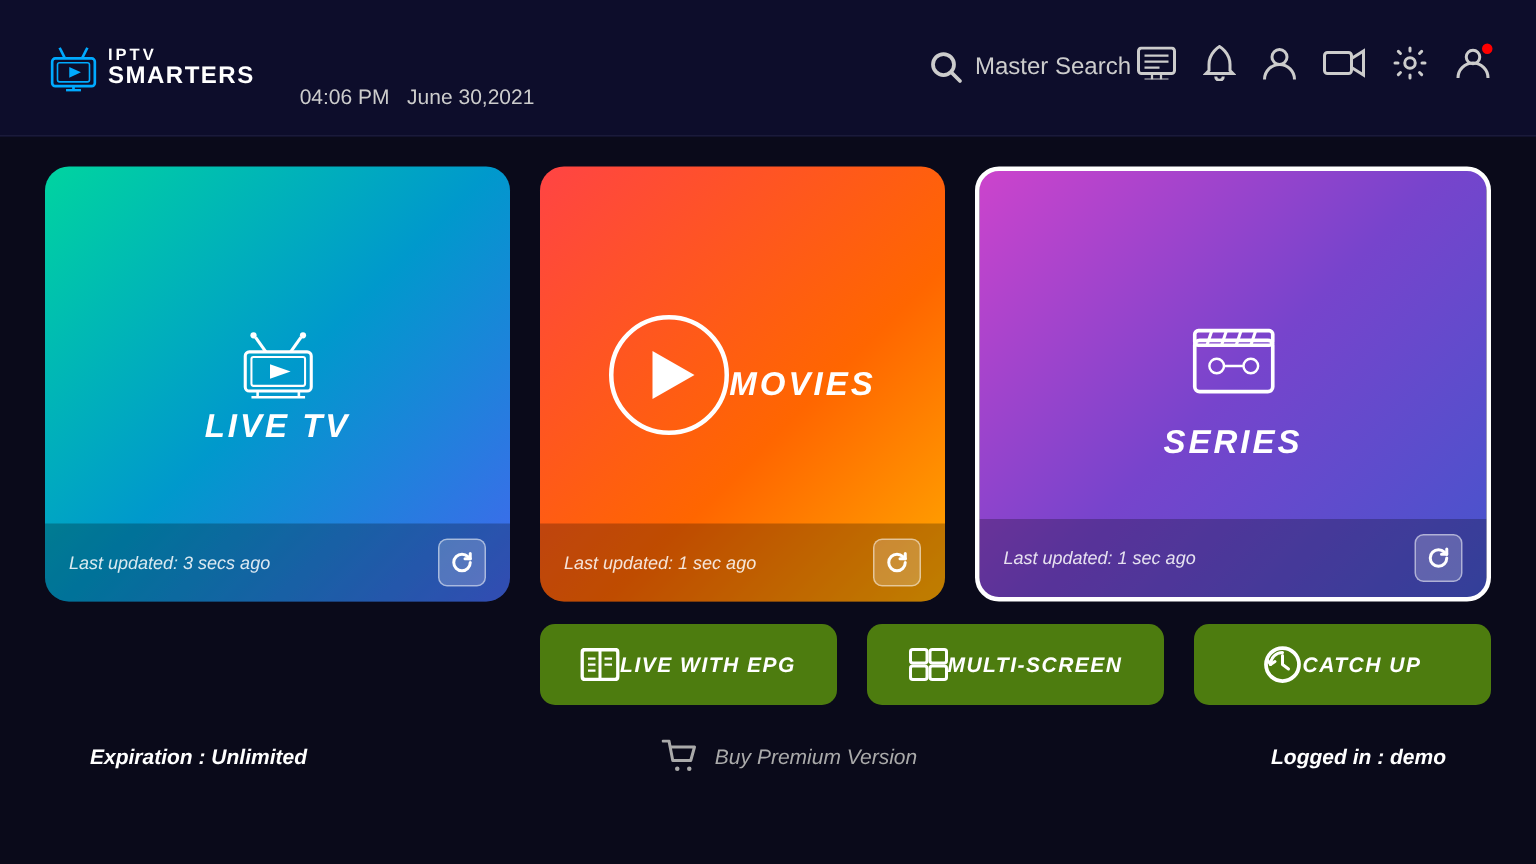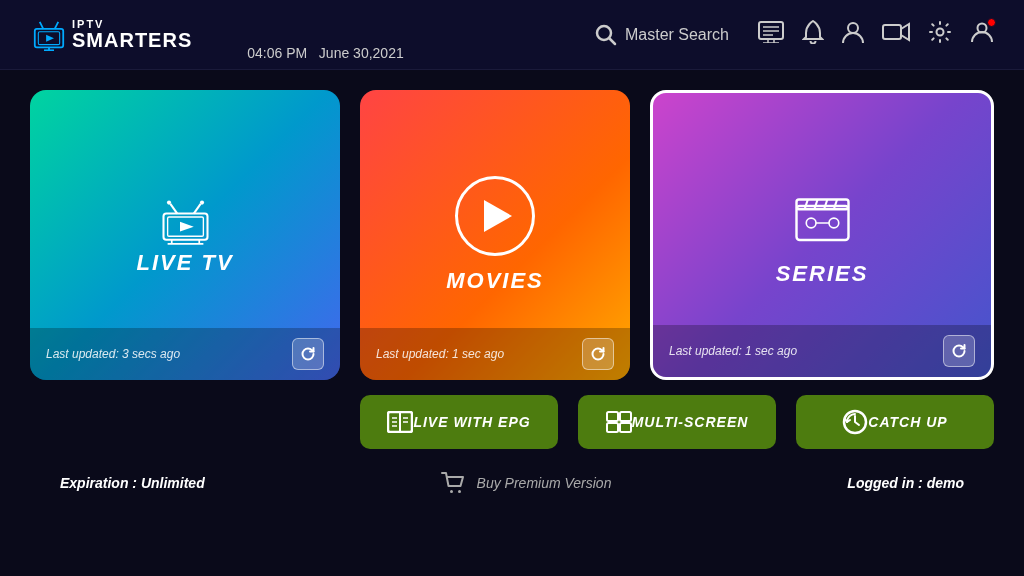--- a/index.html
+++ b/index.html
@@ -12,23 +12,22 @@
       overflow: hidden;
       position: relative;
     }
 
     
     .header {
       display: flex;
       align-items: center;
       padding: 10px 30px;
       background: #0d0d2b;
-      height: 70px;
+      height: 91px;
       border-bottom: 1px solid #1a1a3a;
-      gap: 25px;
     }
     .logo {
       display: flex;
       align-items: center;
       gap: 4px;
       margin-right: 30px;
     }
     .logo-tv-icon {
       width: 38px;
       height: 32px;
@@ -38,21 +37,21 @@
       flex-direction: column;
       line-height: 1;
     }
     .logo-iptv {
       font-size: 11px;
       font-weight: 700;
       color: white;
       letter-spacing: 2px;
     }
     .logo-smarters {
-      font-size: 20px;
+      font-size: 16px;
       font-weight: 800;
       color: white;
       letter-spacing: 1px;
     }
     .datetime {
       font-size: 14px;
       color: #ccc;
       margin-right: auto;
       margin-top: 37px;
     }
@@ -146,21 +145,21 @@
       color: white;
       font-size: 14px;
     }
 
     
     .card-movies {
       flex: 0 0 270px;
       border-radius: 16px;
       background: linear-gradient(135deg, #ff4444 0%, #ff6600 60%, #ffaa00 100%);
       display: flex;
-      flex-direction: column;
+      flex-direction: row;
       align-items: center;
       justify-content: center;
       position: relative;
       cursor: pointer;
       overflow: hidden;
     }
     .play-circle {
       width: 80px;
       height: 80px;
       border-radius: 50%;

